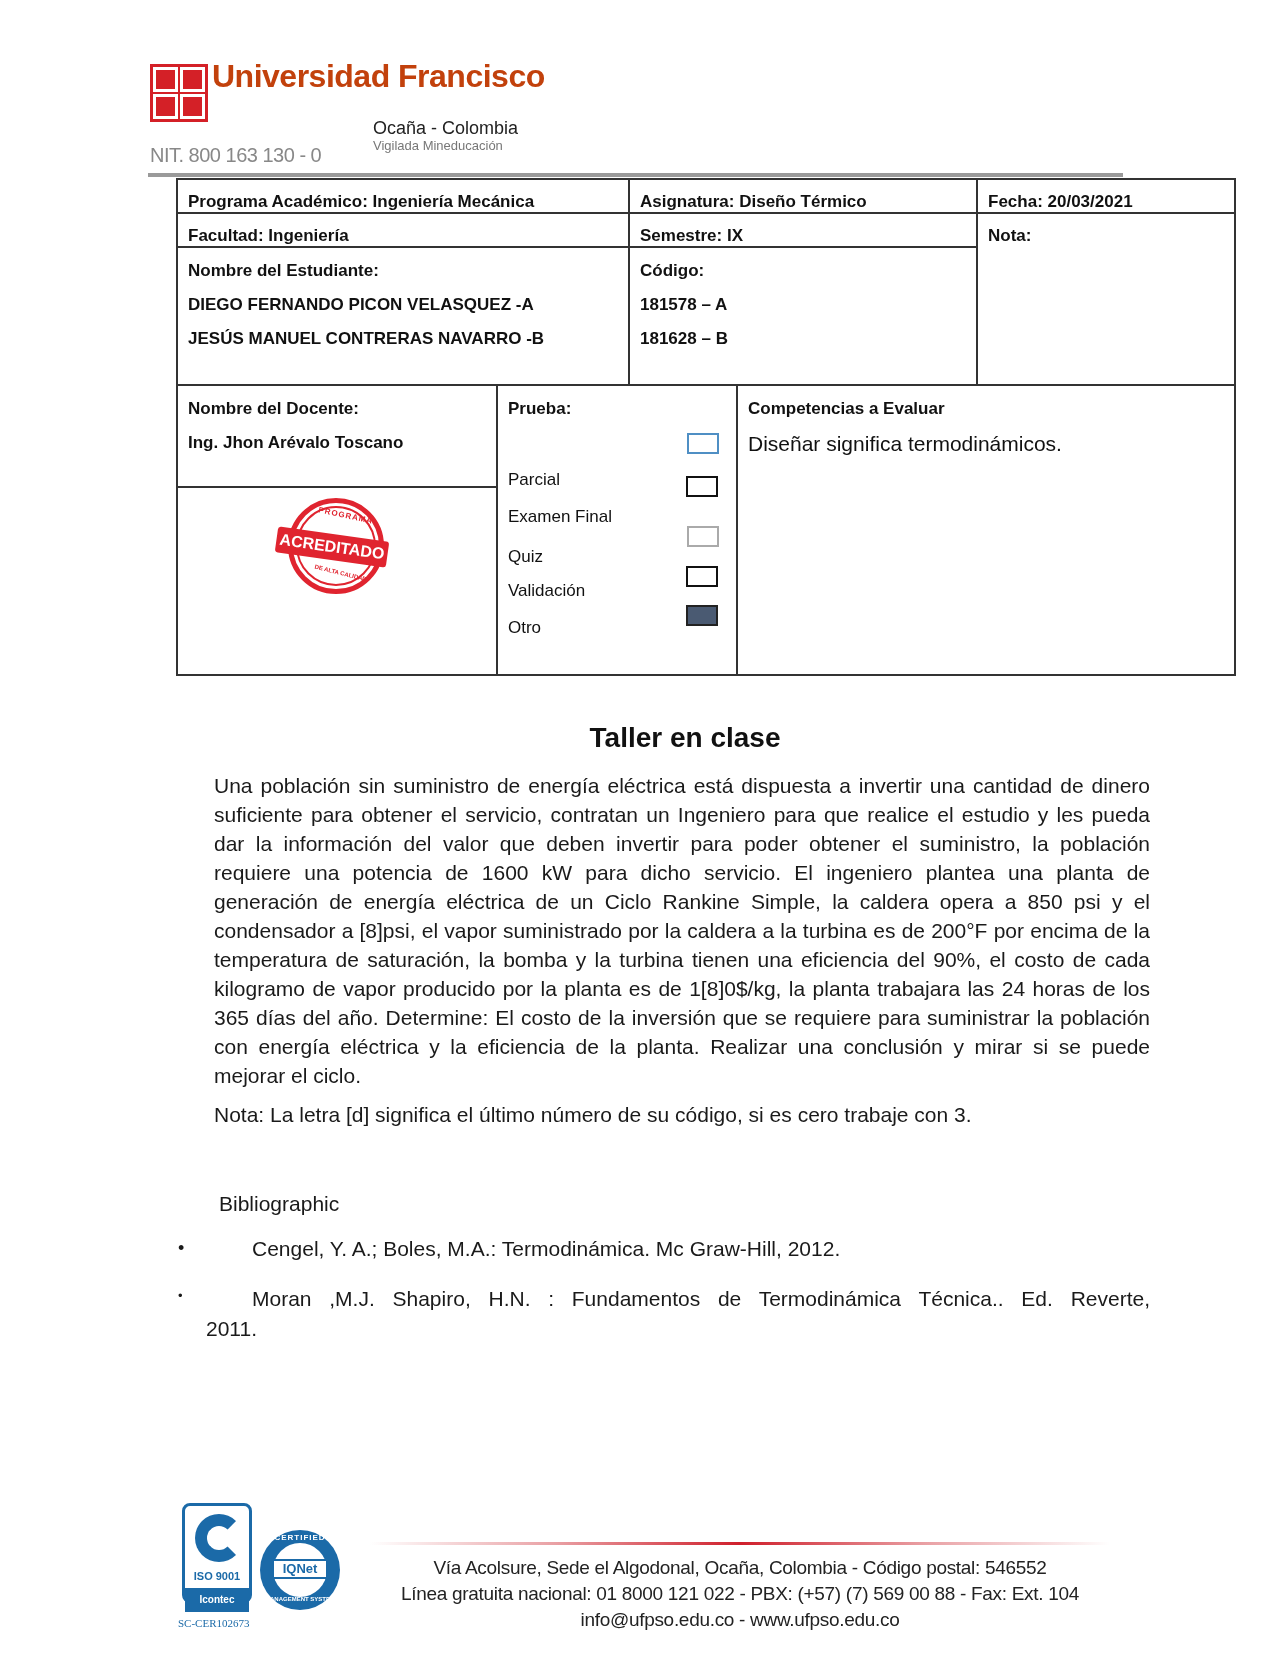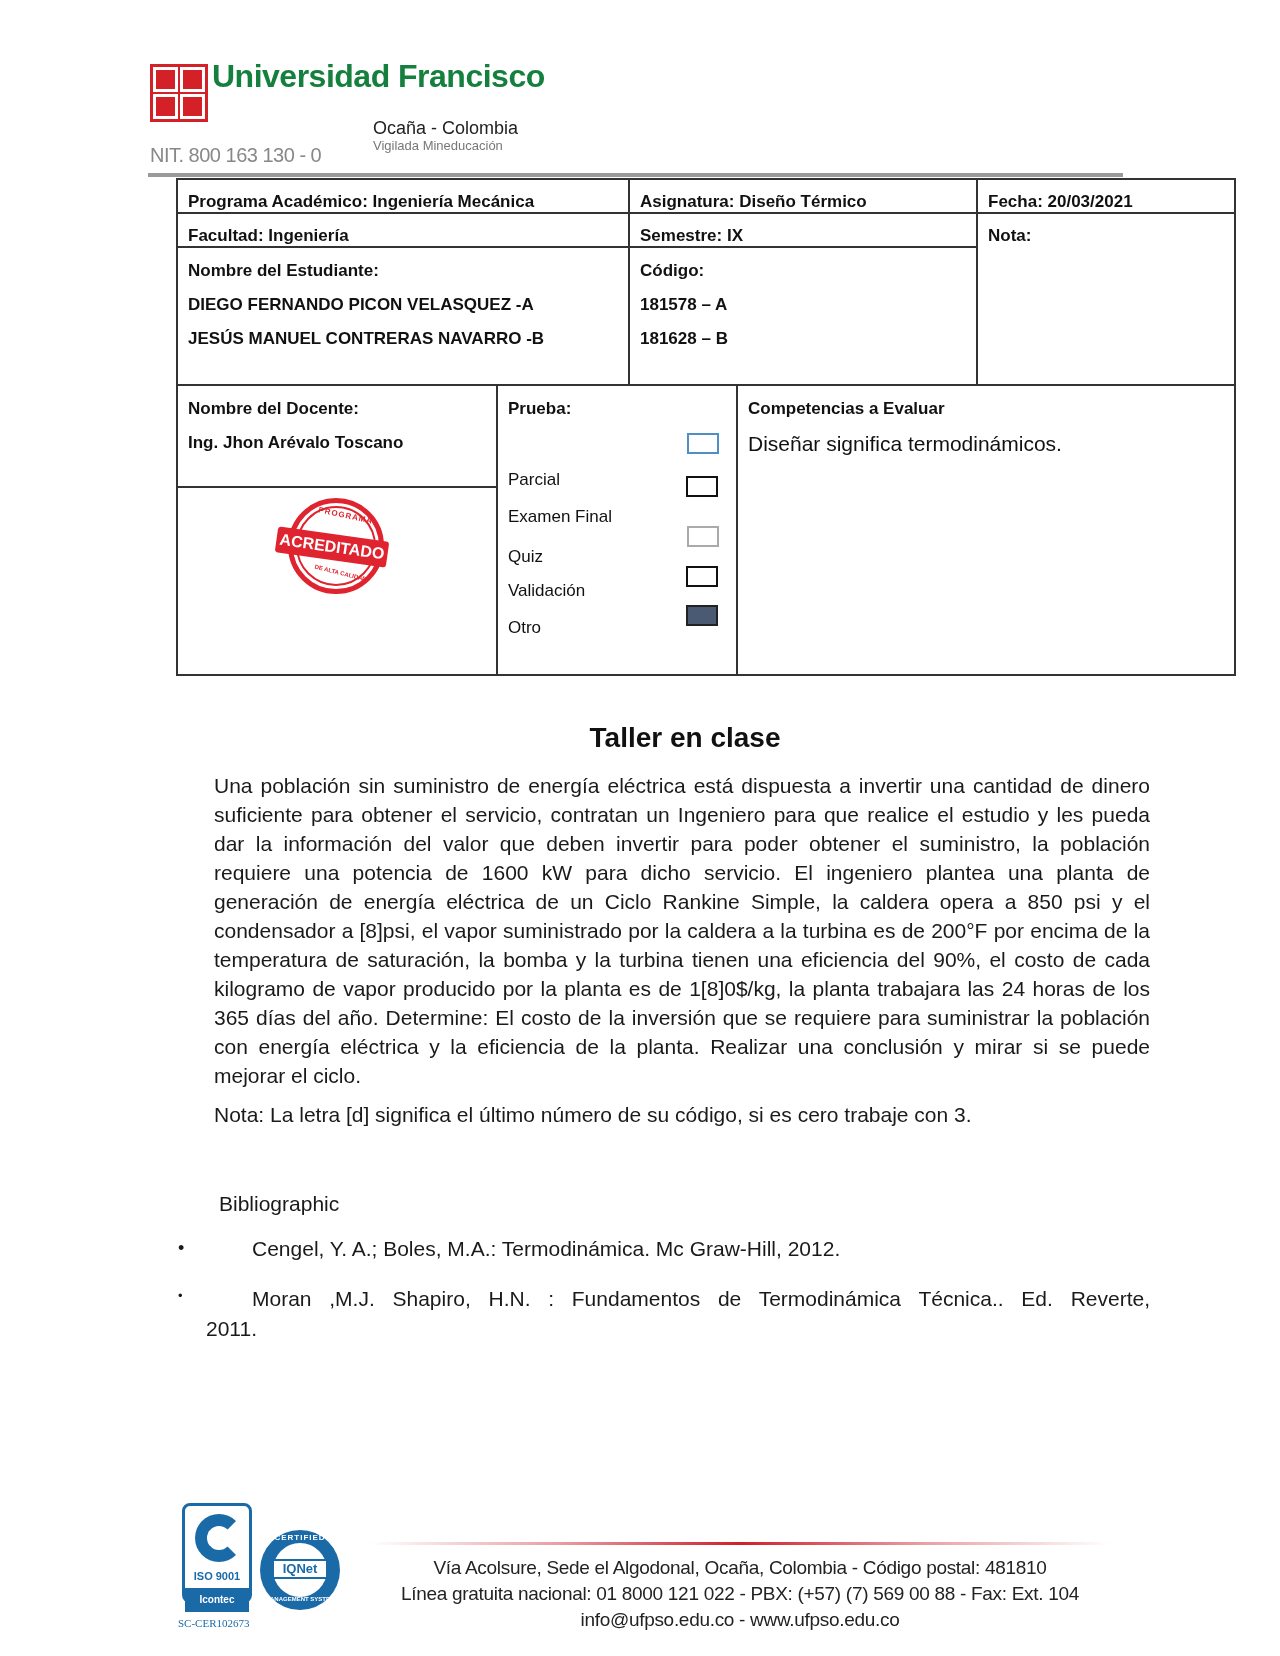--- a/index.html
+++ b/index.html
@@ -3,21 +3,21 @@
 <meta charset="utf-8">
 <style>
   * { box-sizing: border-box; margin: 0; padding: 0; }
   html, body { width: 1280px; height: 1656px; background: #fff; overflow: hidden; }
   body { position: relative; font-family: "Liberation Sans", sans-serif; color: #111; }
 
   
   .logo { position: absolute; left: 150px; top: 62px; width: 390px; height: 110px; }
   .logo-mark { position: absolute; left: 0; top: 2px; width: 58px; height: 58px; background: #d42027; }
   .logo-mark .cell { position: absolute; width: 25px; height: 25px; border: 3px solid #fff; }
-  .logo-name1 { position: absolute; left: 62px; top: -4px; font-size: 32px; font-weight: bold; letter-spacing: -0.5px; color: #15803d; white-space: nowrap; text-align: center; }
+  .logo-name1 { position: absolute; left: 62px; top: -4px; font-size: 32px; font-weight: bold; letter-spacing: -0.5px; color: #c2410c; white-space: nowrap; text-align: center; }
   .logo-name2 { position: absolute; left: 62px; top: 26px; font-size: 31px; font-weight: bold; letter-spacing: 1px; color: #111; white-space: nowrap; font-family: "DejaVu Sans", sans-serif; }
   .logo-city { position: absolute; left: 223px; top: 56px; font-size: 18px; color: #222; white-space: nowrap; }
   .logo-vig { position: absolute; left: 223px; top: 76px; font-size: 13px; color: #777; white-space: nowrap; }
   .nit { position: absolute; left: 150px; top: 144px; font-size: 20px; color: #888; letter-spacing: -0.5px; white-space: nowrap; }
   .header-rule { position: absolute; left: 148px; top: 173px; width: 975px; height: 4px; background: #9a9a9a; }
 
   
   .tbl { position: absolute; border: 2px solid #333; }
   .line-h { position: absolute; height: 2px; background: #333; }
   .line-v { position: absolute; width: 2px; background: #333; }
@@ -144,15 +144,15 @@
   </div>
   <div class="icontec-code">SC-CER102673</div>
 </div>
 <div class="iqnet">
   <div class="iqnet-top">CERTIFIED</div>
   <div class="iqnet-inner"></div>
   <div class="iqnet-label">IQNet</div>
   <div class="iqnet-bot">MANAGEMENT SYSTEM</div>
 </div>
 <div class="footer-rule"></div>
-<div class="footer-line" style="top:1557px;">Vía Acolsure, Sede el Algodonal, Ocaña, Colombia  -  Código postal: 481810</div>
+<div class="footer-line" style="top:1557px;">Vía Acolsure, Sede el Algodonal, Ocaña, Colombia  -  Código postal: 546552</div>
 <div class="footer-line" style="top:1583px;">Línea gratuita nacional: 01 8000 121 022  -  PBX: (+57) (7) 569 00 88  -  Fax: Ext. 104</div>
 <div class="footer-line" style="top:1609px;">info@ufpso.edu.co - www.ufpso.edu.co</div>
 
 </body></html>

